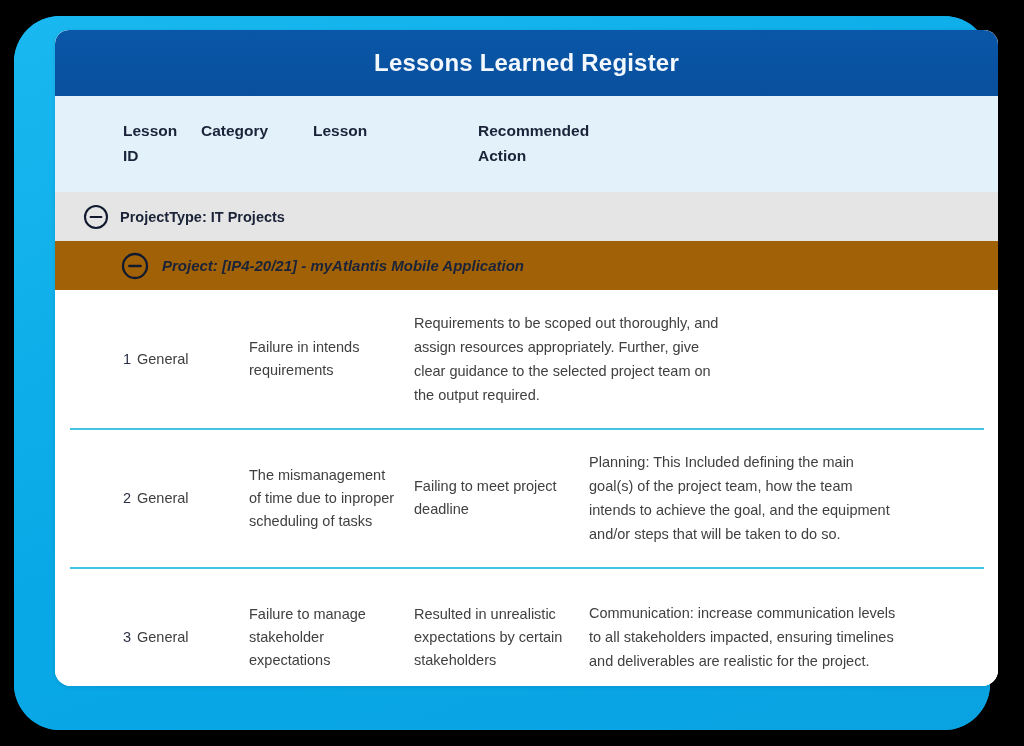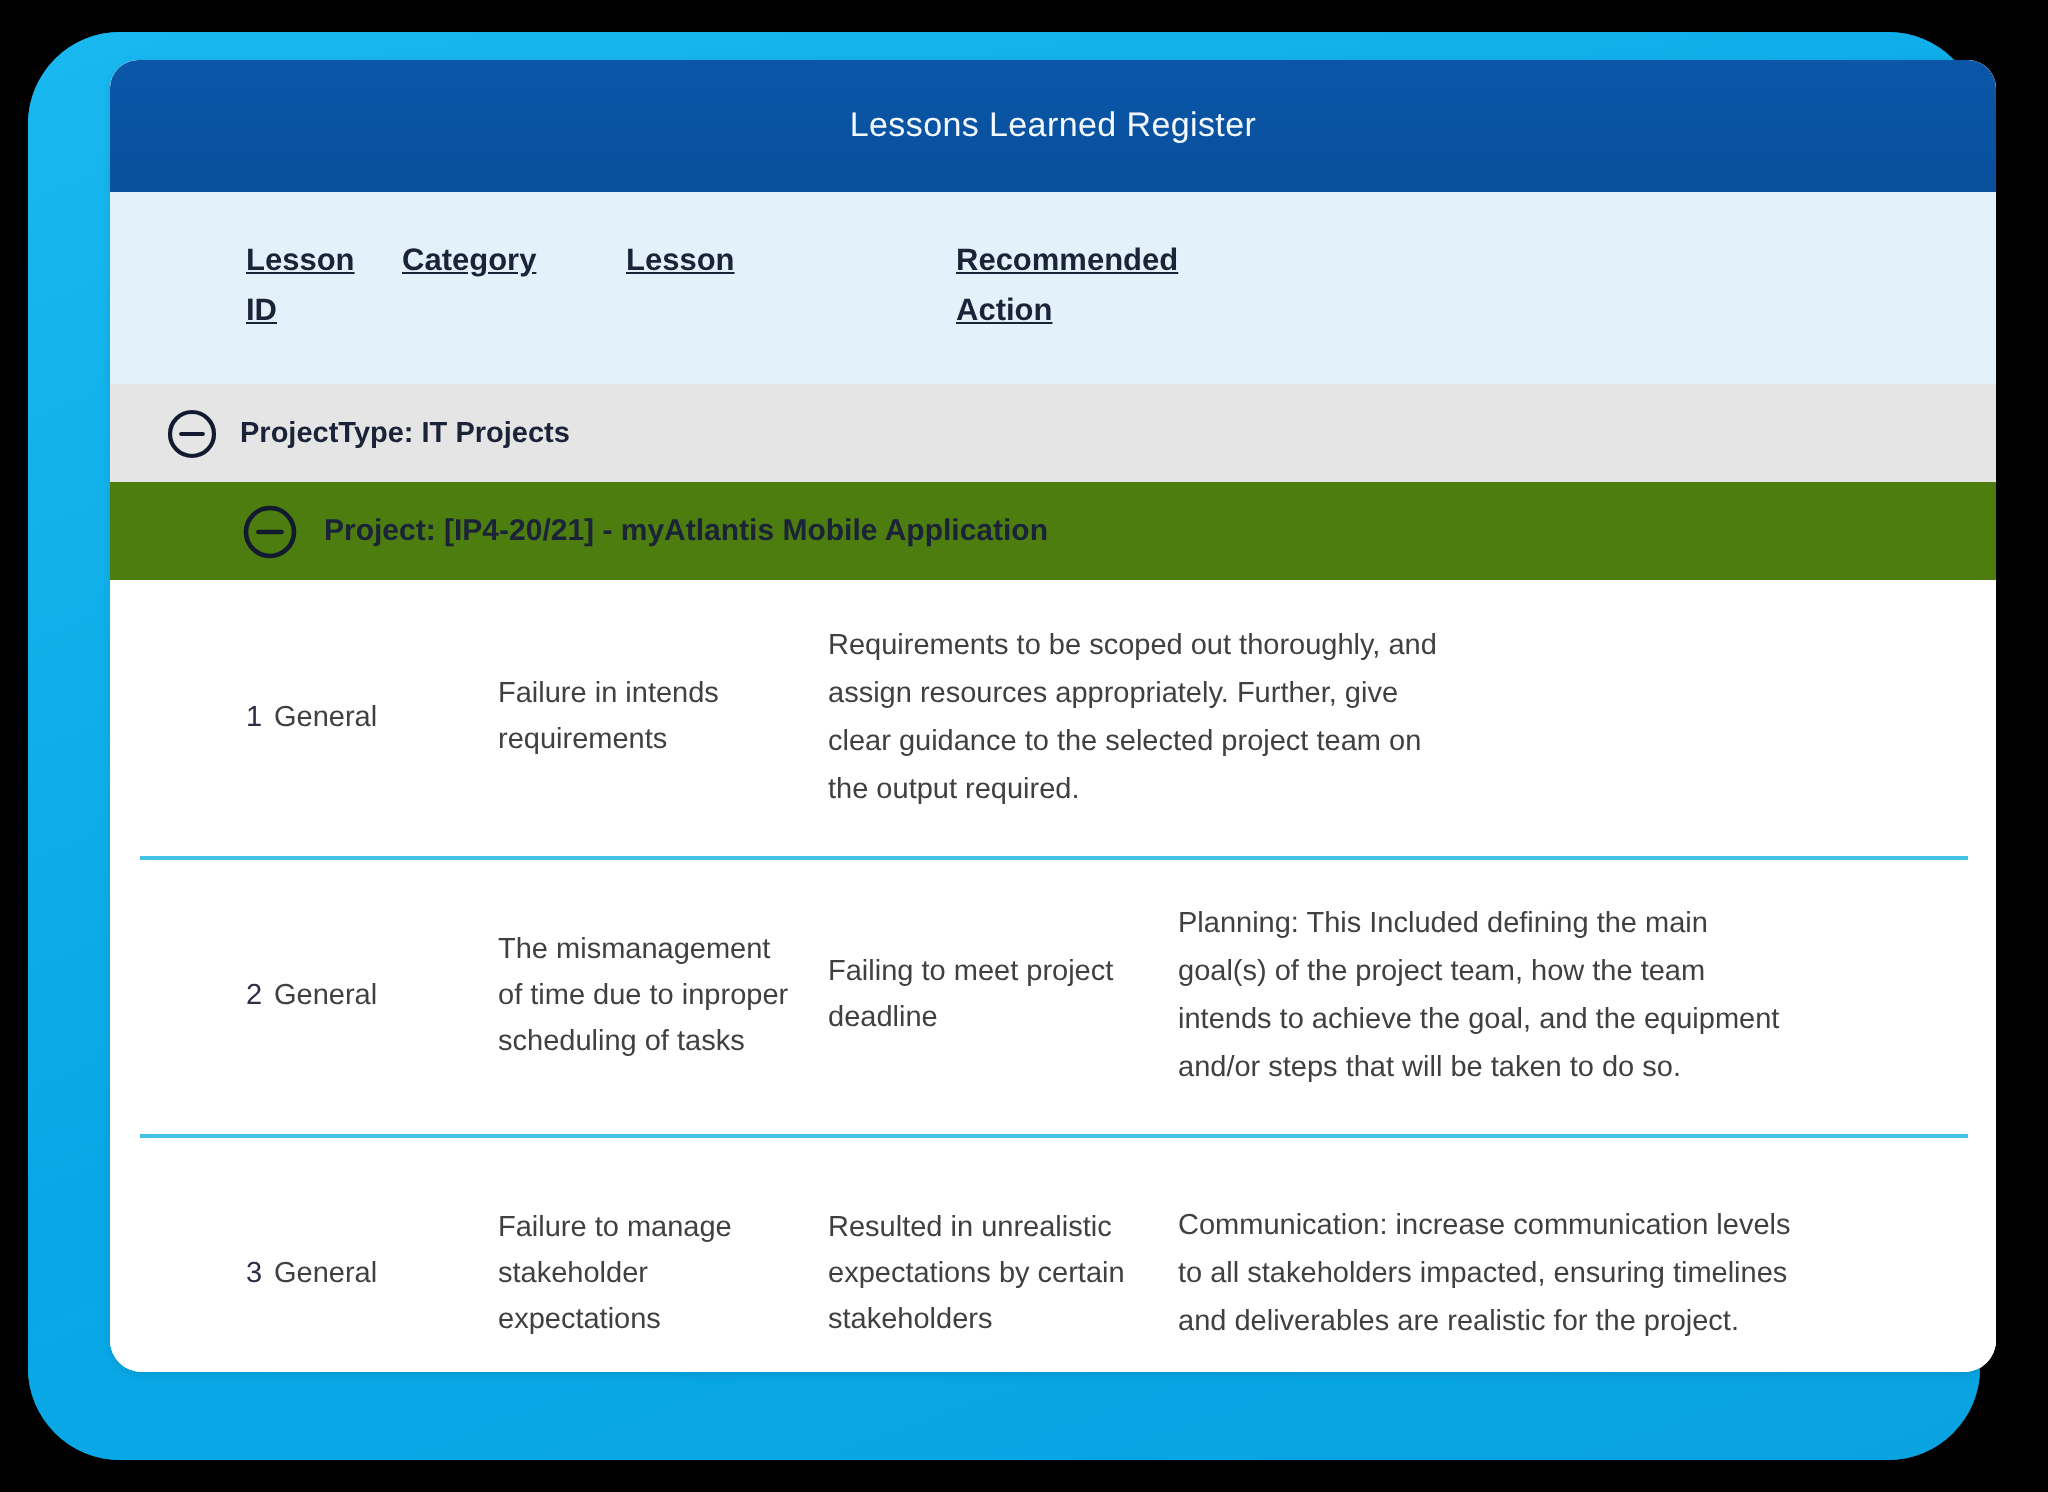--- a/index.html
+++ b/index.html
@@ -57,22 +57,22 @@
     background: #0a54a4;
     background: linear-gradient(180deg, #0a56a8 0%, #09509d 100%);
     display: flex;
     align-items: center;
     justify-content: center;
     border-radius: 14px 14px 0 0;
   }
   .title-bar h1 {
     margin: 0;
     color: #f2f8fd;
-    font-size: 17px;
-    font-weight: normal;
+    font-size: 24px;
+    font-weight: bold;
     letter-spacing: 0.2px;
     font-family: "Liberation Sans", sans-serif;
   }
 
   
   .table {
     width: 100%;
     box-sizing: border-box;
   }
   .col-id      { width: 78px;  padding-left: 68px; }
@@ -88,32 +88,31 @@
     padding: 22px 0 24px 0;
     box-sizing: border-box;
     min-height: 76px;
   }
   .head-row .cell {
     color: #1b2338;
     font-size: 15.5px;
     font-weight: bold;
     line-height: 25px;
     font-family: "Liberation Sans", sans-serif;
-    text-decoration: underline;
   }
 
   .group-row {
     display: flex;
     align-items: center;
     height: 49px;
     padding-left: 28px;
     box-sizing: border-box;
   }
   .group-row.level1 { background: #e5e5e5; }
-  .group-row.level2 { background: #4d7c0f; padding-left: 66px; }
+  .group-row.level2 { background: #a16207; padding-left: 66px; font-style: italic; }
 
   .group-label {
     color: #1b2338;
     font-size: 14.5px;
     font-weight: bold;
     font-family: "Liberation Sans", sans-serif;
     margin-left: 11px;
     white-space: nowrap;
   }
   .group-row.level2 .group-label {

